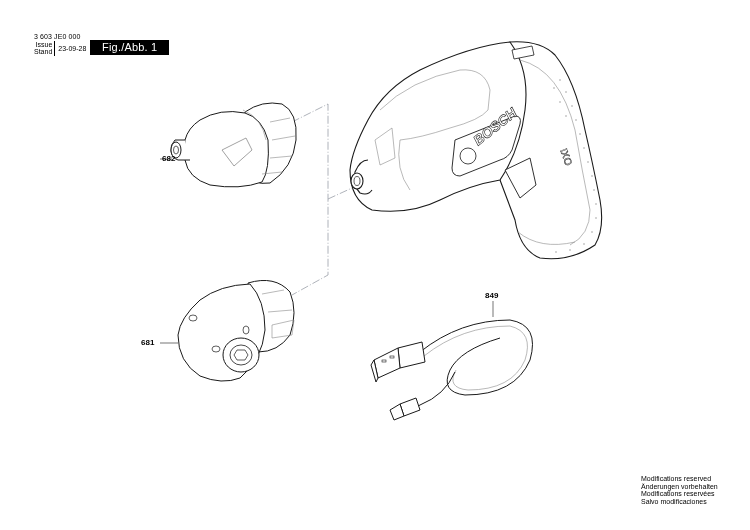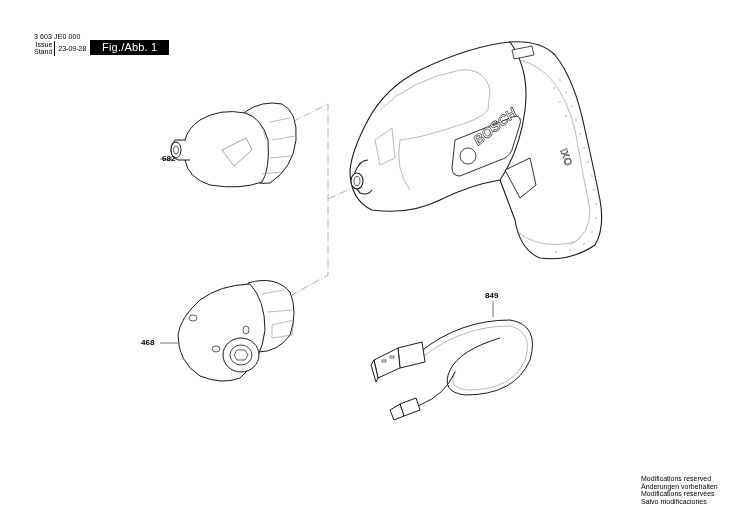--- a/index.html
+++ b/index.html
@@ -141,21 +141,21 @@
   </g>
 
   <g stroke="#1a1a1a" stroke-width="0.6">
     <line x1="160" y1="159" x2="172" y2="159"></line>
     <line x1="160" y1="343" x2="178" y2="343"></line>
     <line x1="493" y1="301" x2="493" y2="317"></line>
   </g>
 </svg>
 
 <div class="part-number" style="left:146px; top:154px;margin-left:16px;">682</div>
-<div class="part-number" style="left:141px; top:338px;">468</div>
+<div class="part-number" style="left:141px; top:338px;">681</div>
 <div class="part-number" style="left:485px; top:291px;">849</div>
 
 <div class="modifications">
   <div>Modifications reserved</div>
   <div>Änderungen vorbehalten</div>
   <div>Modifications reservées</div>
   <div>Salvo modificaciones</div>
 </div>
 
 </body></html>

